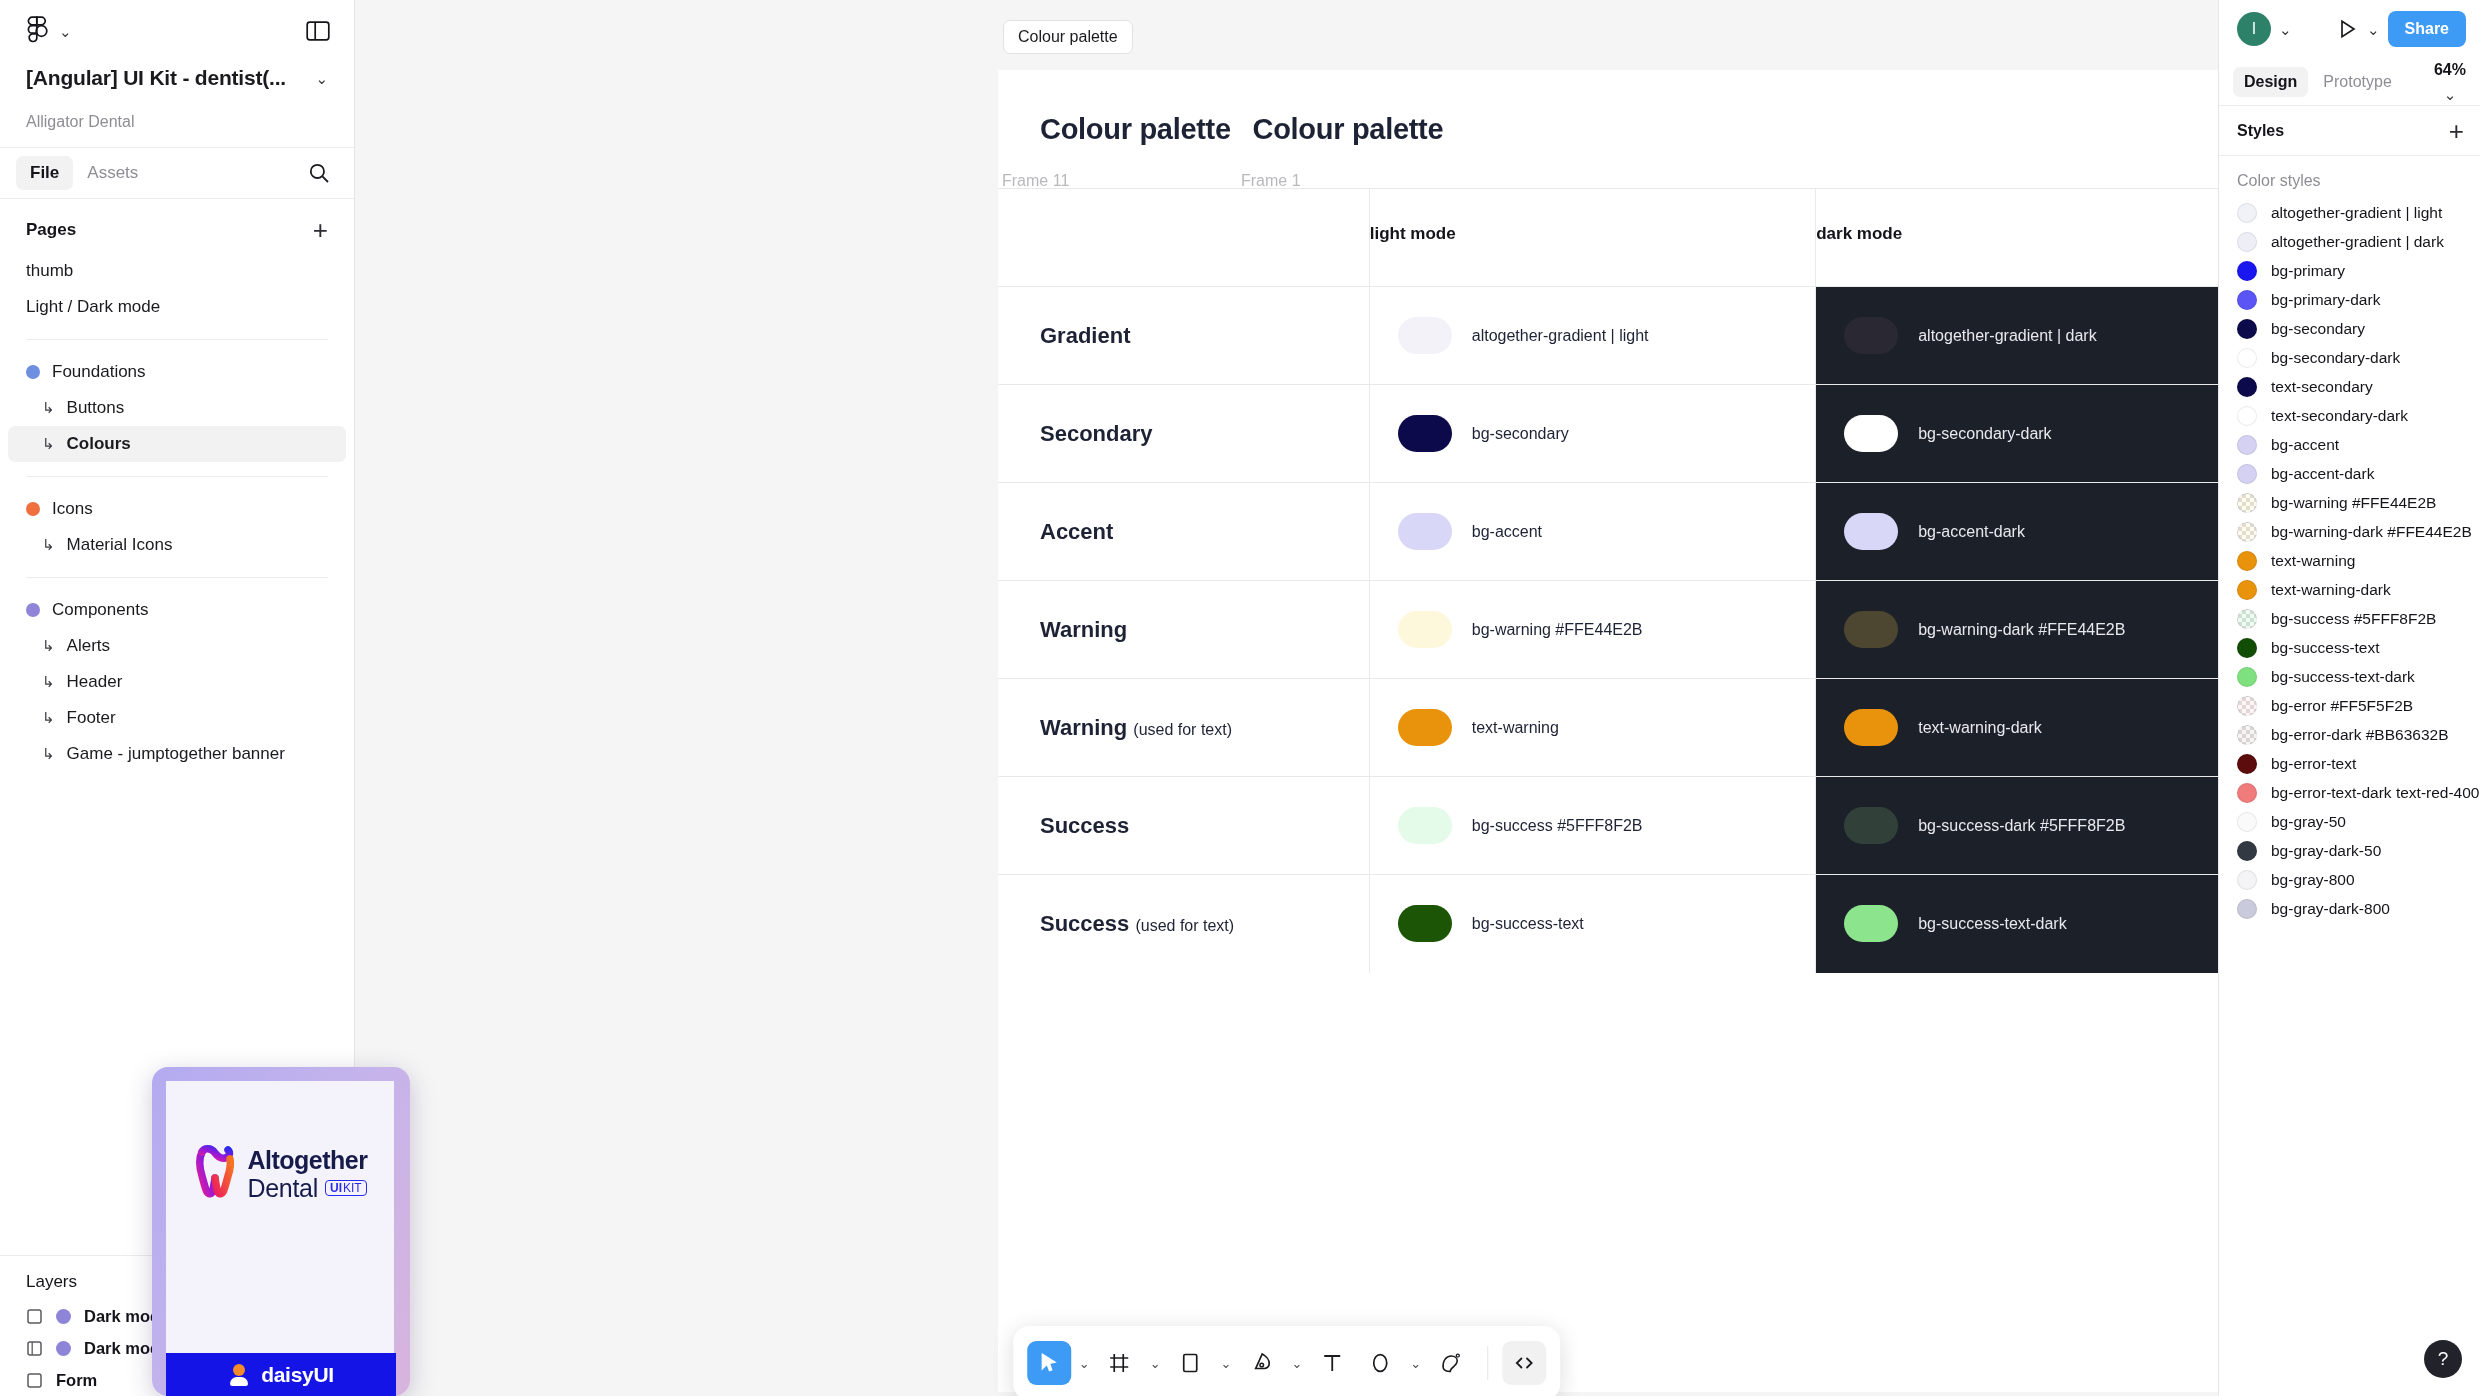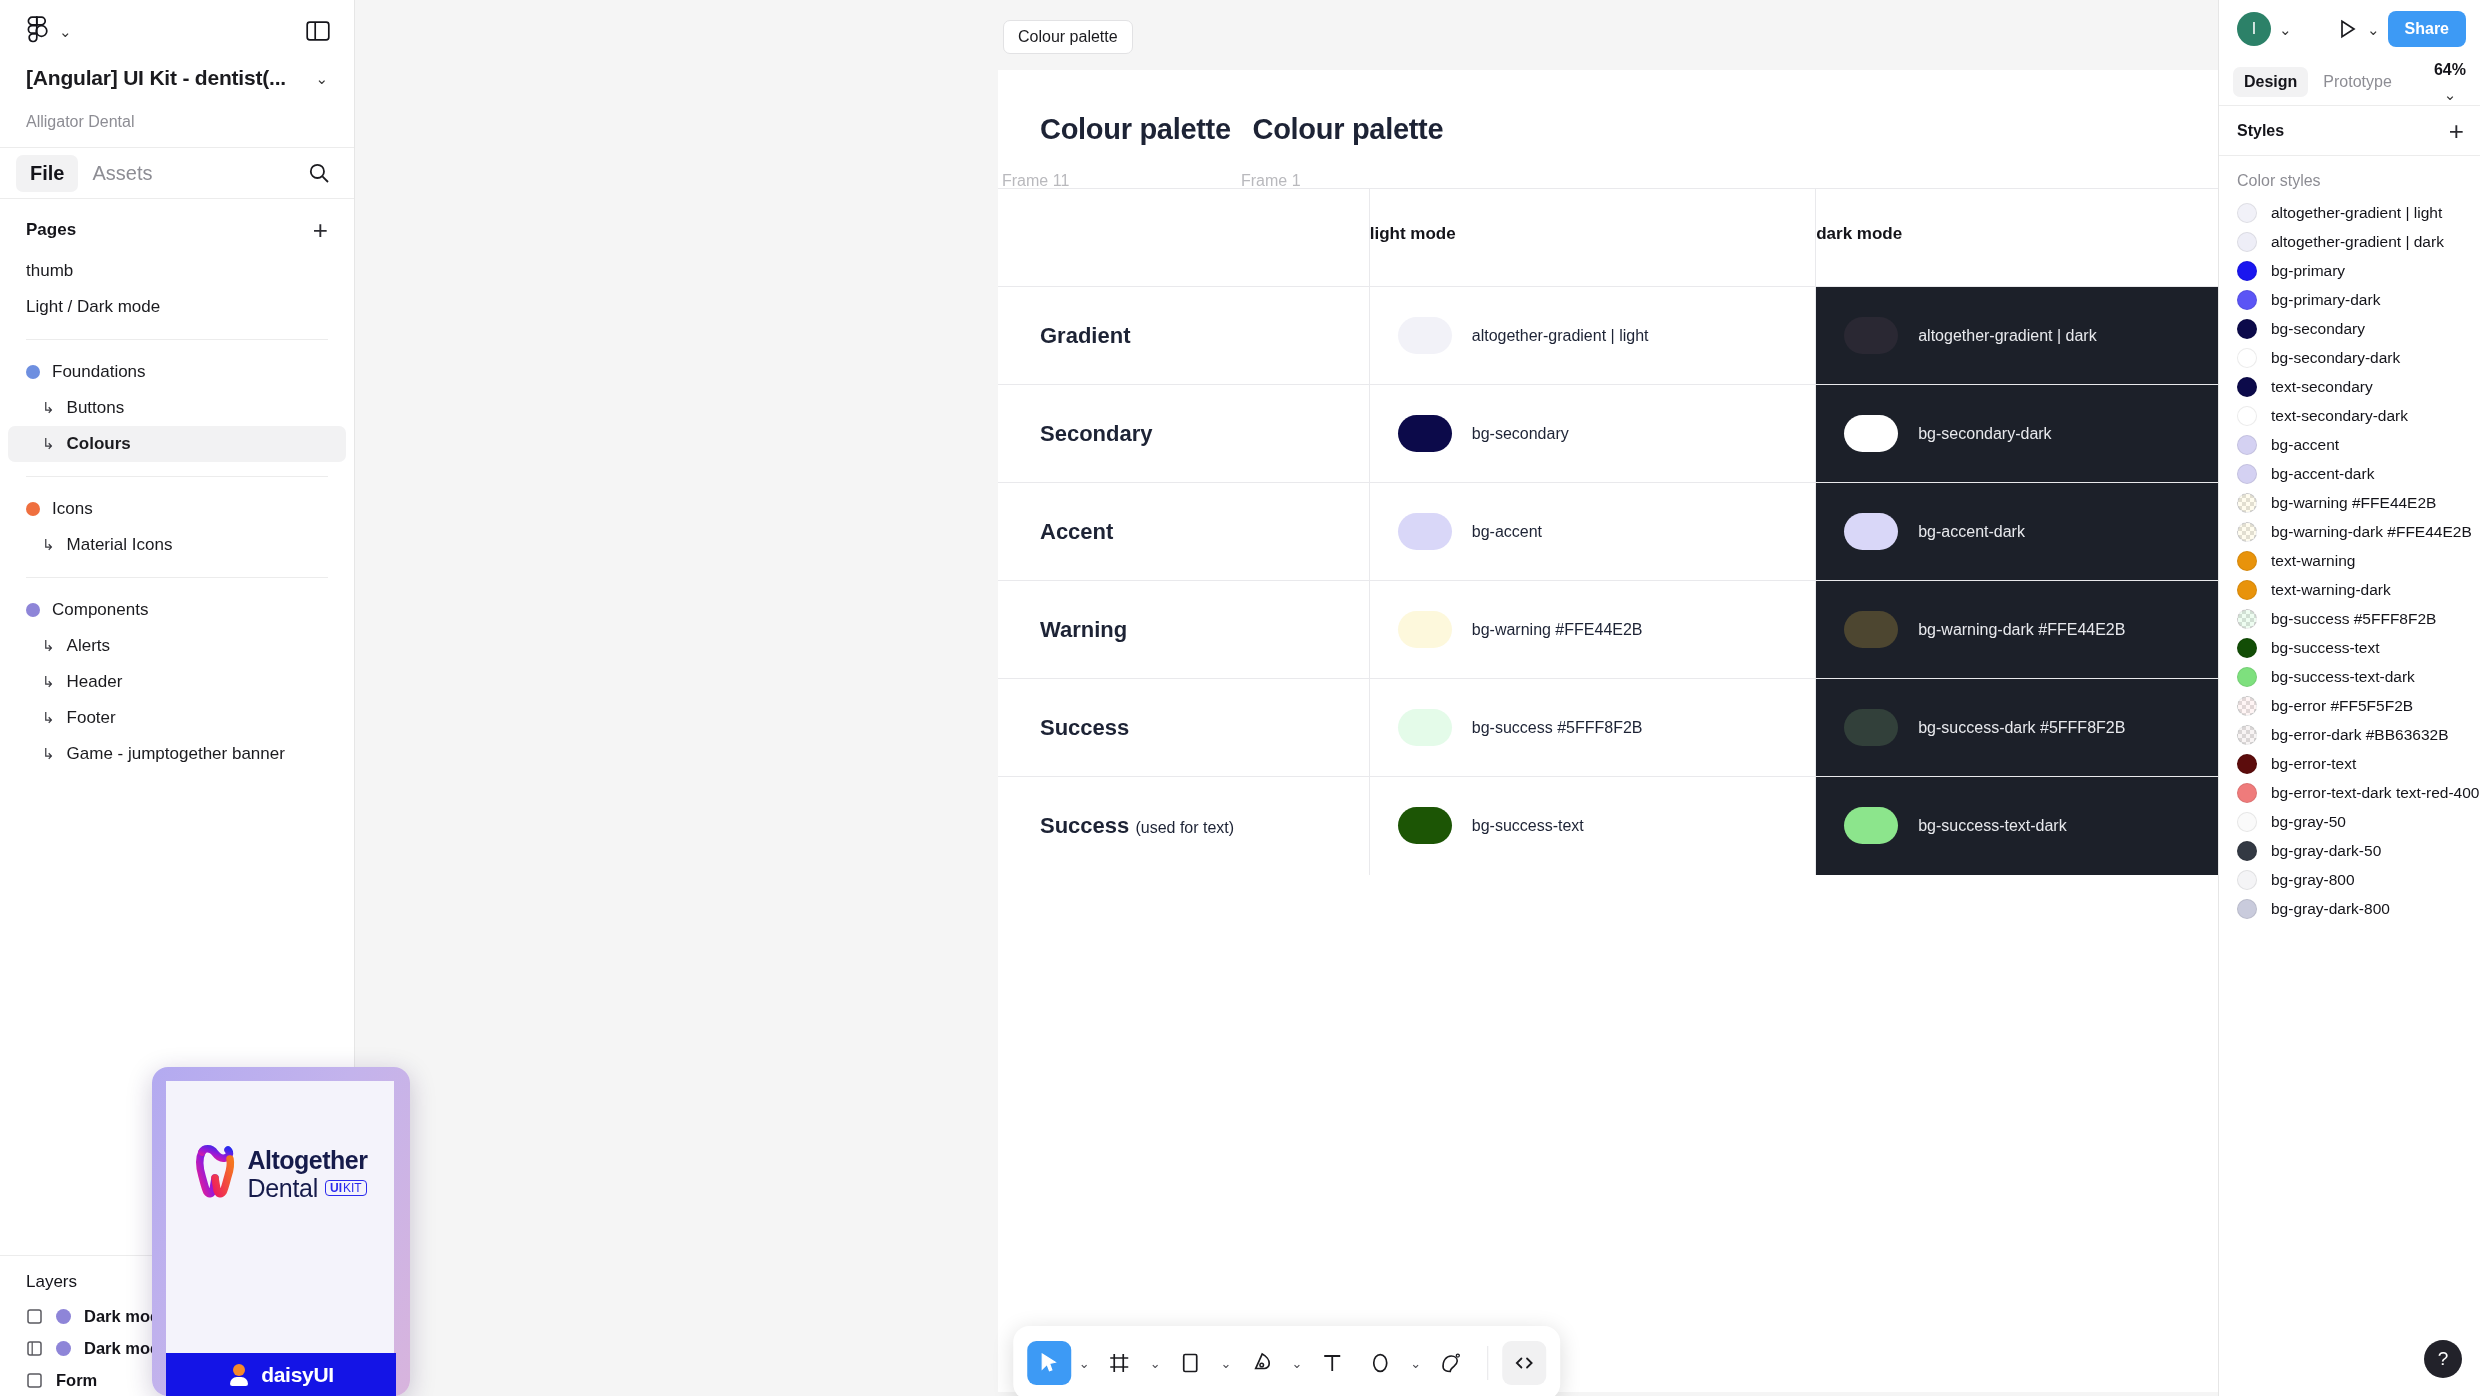--- a/index.html
+++ b/index.html
@@ -32,21 +32,21 @@
   .fm-row { display: flex; align-items: center; justify-content: space-between; }
   .fm-title { font-size: 21px; font-weight: 700; color: #1b1b1f; letter-spacing: -0.2px; }
   .fm-sub { font-size: 16px; color: #8d8d94; margin-top: 23px; }
 
   .lp-tabs {
     display: flex; align-items: center; padding: 6px 20px 6px 16px;
     border-top: 1px solid #ececec; border-bottom: 1px solid #ececec;
     height: 52px;
   }
   .lp-tab {
-    font-size: 20px; color: #8d8d94; padding: 7px 14px; border-radius: 7px;
+    font-size: 17px; color: #8d8d94; padding: 7px 14px; border-radius: 7px;
     font-weight: 400;
   }
   .lp-tab.active { color: #14141a; font-weight: 700; background: #f2f2f3; }
   .lp-search-ic { margin-left: auto; width: 30px; height: 30px; display:flex;align-items:center;justify-content:center;}
 
   .lp-scroll { flex: 1; overflow: hidden; position: relative; }
   .sec-head {
     display: flex; align-items: center; justify-content: space-between;
     padding: 18px 26px 10px 26px;
   }
@@ -459,20 +459,35 @@
               <td class="sw-cell">
                 <span class="sw-wrap">
                   <span class="sw" style="background:#fdf8dc"></span>
                   <span class="sw-lbl">bg-warning #FFE44E2B</span>
                 </span>
               </td>
               <td class="sw-cell dark">
                 <span class="sw-wrap">
                   <span class="sw" style="background:#4d4630"></span>
                   <span class="sw-lbl">bg-warning-dark #FFE44E2B</span>
+                </span>
+              </td>
+            </tr>
+            <tr>
+              <td class="cat-cell"><span class="cat-name">Warning <span class="note">(used for text)</span></span></td>
+              <td class="sw-cell">
+                <span class="sw-wrap">
+                  <span class="sw" style="background:#e8930b"></span>
+                  <span class="sw-lbl">text-warning</span>
+                </span>
+              </td>
+              <td class="sw-cell dark">
+                <span class="sw-wrap">
+                  <span class="sw" style="background:#e8930b"></span>
+                  <span class="sw-lbl">text-warning-dark</span>
                 </span>
               </td>
             </tr>
             <tr>
               <td class="cat-cell"><span class="cat-name">Success</span></td>
               <td class="sw-cell">
                 <span class="sw-wrap">
                   <span class="sw" style="background:#e4fbe9"></span>
                   <span class="sw-lbl">bg-success #5FFF8F2B</span>
                 </span>

